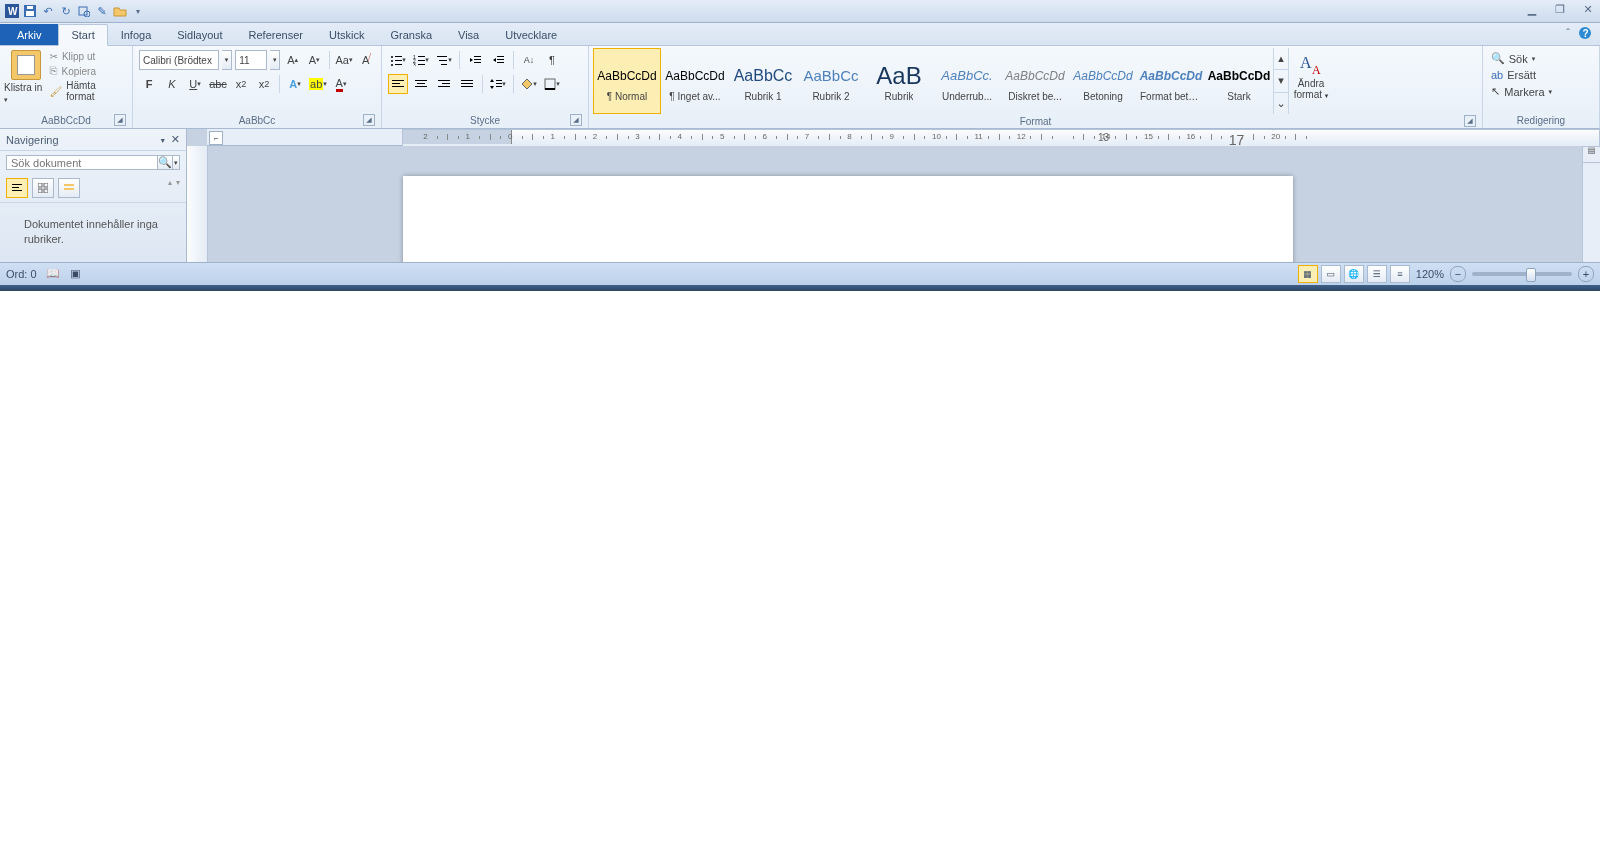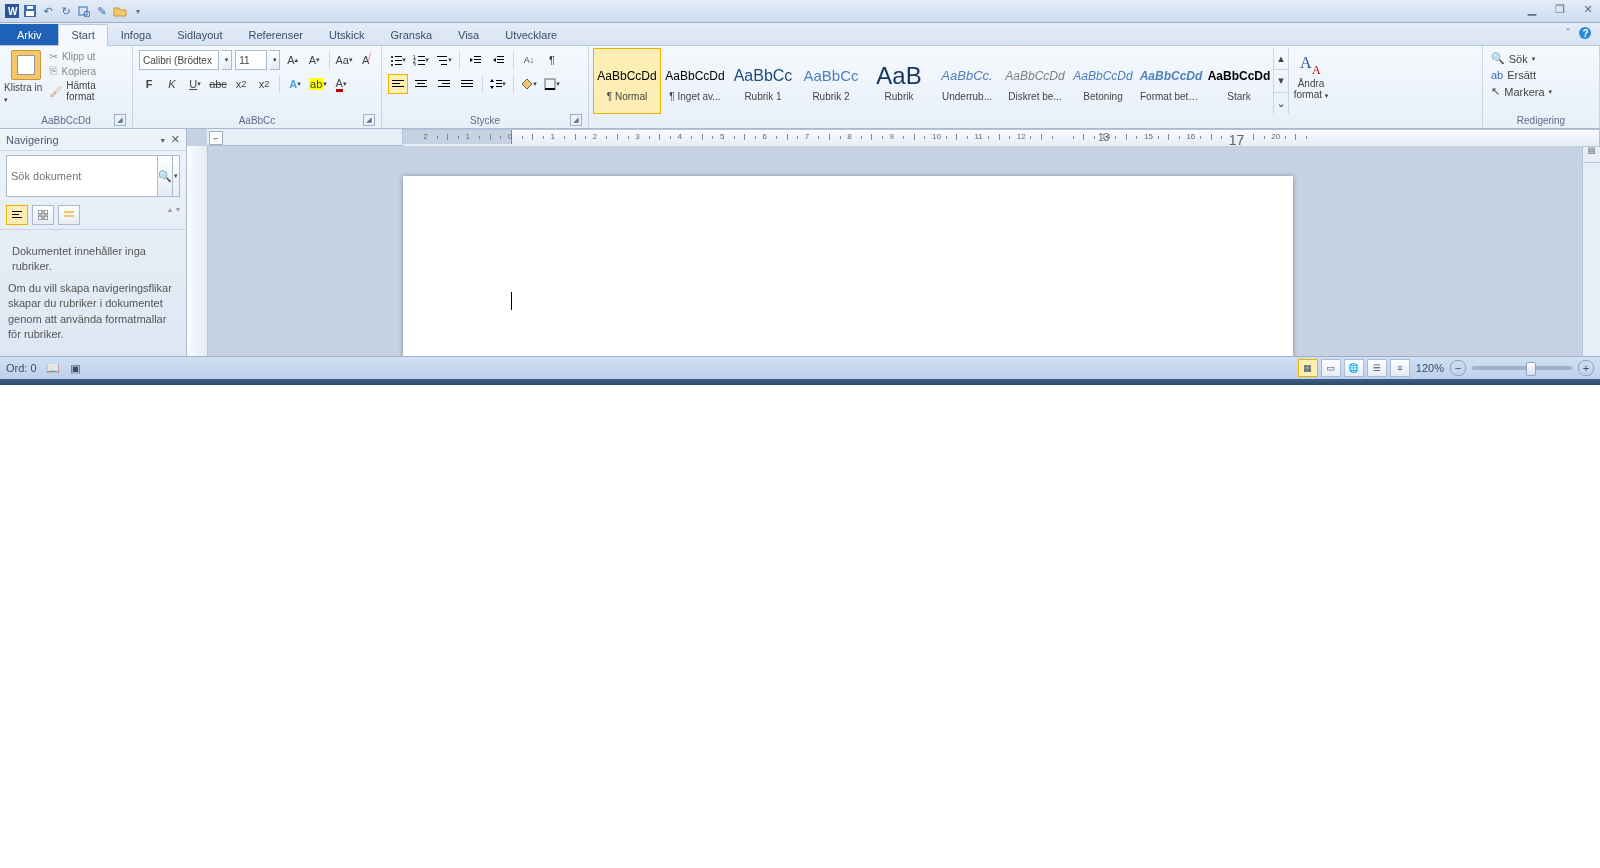--- a/index.html
+++ b/index.html
@@ -39,21 +39,21 @@
 .style-prev{font-size:12px;height:30px;display:flex;align-items:center}
 .style-label{font-size:10px;color:#444;white-space:nowrap;overflow:hidden;text-overflow:ellipsis;max-width:62px;text-align:center}
 .change-styles{width:44px;display:flex;flex-direction:column;align-items:center;cursor:pointer;padding-top:4px;border-left:1px solid #c8d6e8}
 .redigering{width:108px}
 .red-row{display:flex;align-items:center;gap:4px;font-size:11px;padding:2px 4px;cursor:pointer}
 
 .content{display:flex;height:calc(100% - 22px - 22px - 82px - 22px);background:#c6d2e1}
 .navpane{width:186px;background:linear-gradient(#eef3fa,#dde7f3);border-right:1px solid #a9bad1;display:flex;flex-direction:column}
 .np-header{display:flex;align-items:center;justify-content:space-between;padding:4px 6px;font-size:11px;color:#4b5d75;border-bottom:1px solid #c8d6e8}
 .np-search{margin:4px 6px;display:flex}
-.np-search input{flex:1;border:1px solid #abb9cd;font-size:11px;padding:14px 4px;outline:none}
+.np-search input{flex:1;border:1px solid #abb9cd;font-size:11px;padding:0 4px;outline:none}
 .np-search .sbtn{width:16px;border:1px solid #abb9cd;border-left:none;background:linear-gradient(#fff,#e5ecf5);display:flex;align-items:center;justify-content:center;cursor:pointer}
 .np-tabs{display:flex;padding:4px 6px;gap:4px;border-bottom:1px solid #c8d6e8}
 .np-tab{width:20px;height:18px;border:1px solid #abb9cd;background:linear-gradient(#fff,#e5ecf5);display:flex;align-items:center;justify-content:center;cursor:pointer;font-size:9px}
 .np-tab.active{background:#fdeeb3;border-color:#f0b000}
 .np-body{padding:8px;font-size:11px;color:#555;line-height:1.4}
 .doc-wrap{flex:1;position:relative;display:flex;flex-direction:column}
 .ruler-h{height:16px;background:#e8eef7;border-bottom:1px solid #a9bad1;margin-left:20px;position:relative;font-size:8px;color:#666}
 .ruler-h .ruler-inner{position:absolute;left:195px;right:0;top:0;height:16px;background:linear-gradient(#fbfcfe,#e4ecf5);border:1px solid #b5c4d8;overflow:hidden;display:flex;align-items:center}
 .doc-stage{flex:1;display:flex;overflow:auto}
 .ruler-v{width:20px;background:linear-gradient(90deg,#fbfcfe,#e4ecf5);border-right:1px solid #b5c4d8;position:relative}
@@ -377,20 +377,21 @@
         <div style="flex:1;display:flex;align-items:center;justify-content:center;cursor:pointer">⌄</div>
       </div>
       <div class="change-styles">
         <svg width="26" height="26">
             <text x="2" y="16" font-size="16" fill="#2b579a" font-family="Georgia">A</text>
             <text x="14" y="22" font-size="12" fill="#c00000" font-family="Georgia">A</text>
           </svg>
         <div style="font-size:10px;text-align:center;line-height:1.1"><span>Ändra format</span> <span style="font-size:7px">▾</span></div>
       </div>
     </div>
+    <div class="group-title"><span>Format</span><span class="dlaunch">◢</span></div>
   </div>
 
   <div class="group redigering">
     <div style="padding-top:2px">
       <div class="red-row">
           <span style="color:#3a6db5">🔍</span>
           <span>Sök</span> 
           <span style="font-size:7px">▾</span>
         </div>
       <div class="red-row">
@@ -438,22 +439,21 @@
           <svg width="10" height="10">
             <rect y="1" width="10" height="2" fill="#f4c869"></rect>
             <rect y="5" width="10" height="2" fill="#f4c869"></rect>
           </svg>
         </div>
       <div style="flex:1"></div>
       <span style="font-size:8px;color:#999">▴</span>
       <span style="font-size:8px;color:#999">▾</span>
     </div>
     <div class="np-body">
-      <p style="margin:6px 4px">Dokumentet innehåller inga rubriker.</p>
-      <p style="margin:6px 0">Om du vill skapa navigeringsflikar skapar du rubriker i dokumentet genom att använda formatmallar för rubriker.</p>
+      <p style="margin:6px 16px">Dokumentet innehåller inga rubriker.</p>
     </div>
   </div>
 
   <div class="doc-wrap">
     <div class="ruler-h">
       <div style="position:absolute;left:2px;top:2px;width:12px;height:12px;border:1px solid #9db1c9;background:#fff;display:flex;align-items:center;justify-content:center">⌐</div>
       <div class="ruler-inner" id="ruler-h">
           <div style="position:absolute;left:0;top:0;width:108px;height:14px;background:#c6d2e1;border-right:1px solid #888"></div>
           <div style="position:absolute;left:20.200000000000003px;top:2px;font-size:8px">2</div>
           <div style="position:absolute;left:33.800000000000004px;top:6px;width:1px;height:3px;background:#888"></div>

